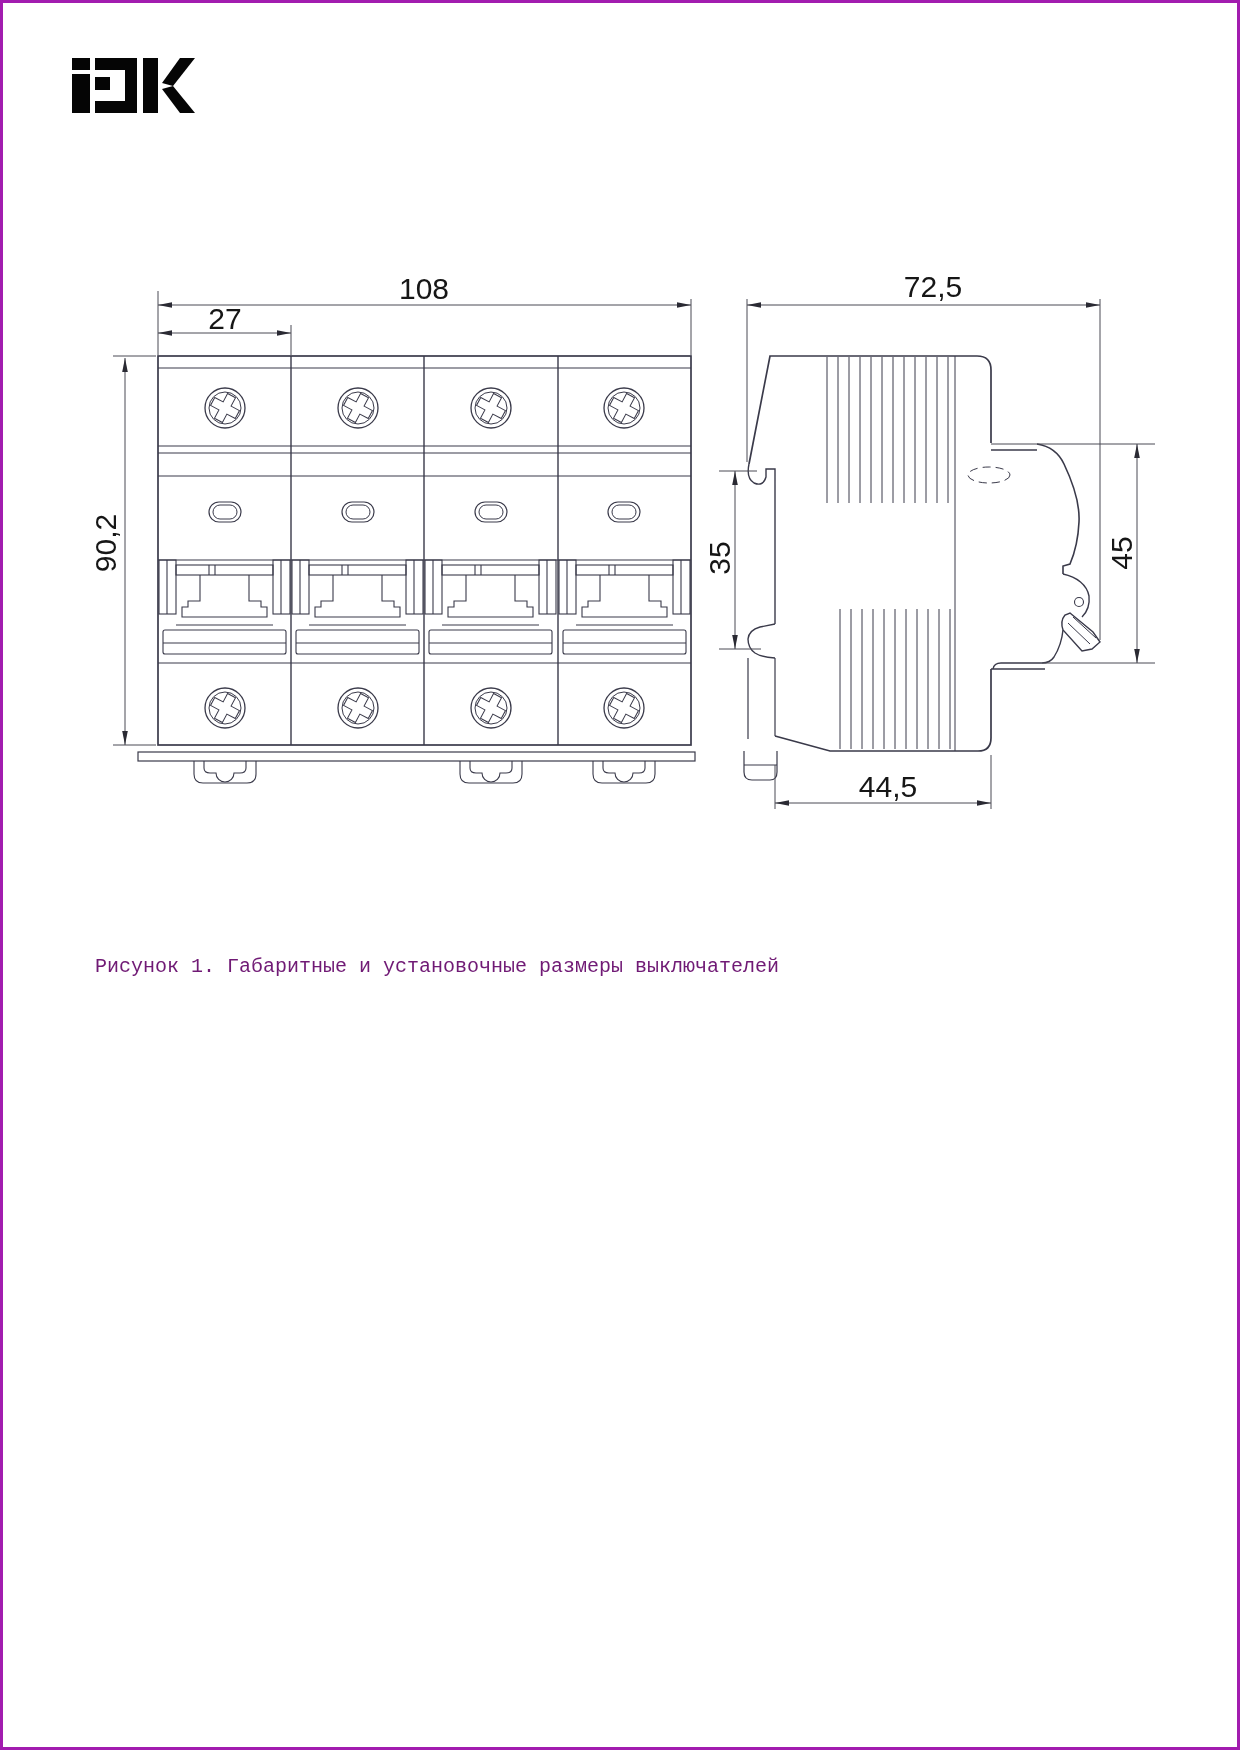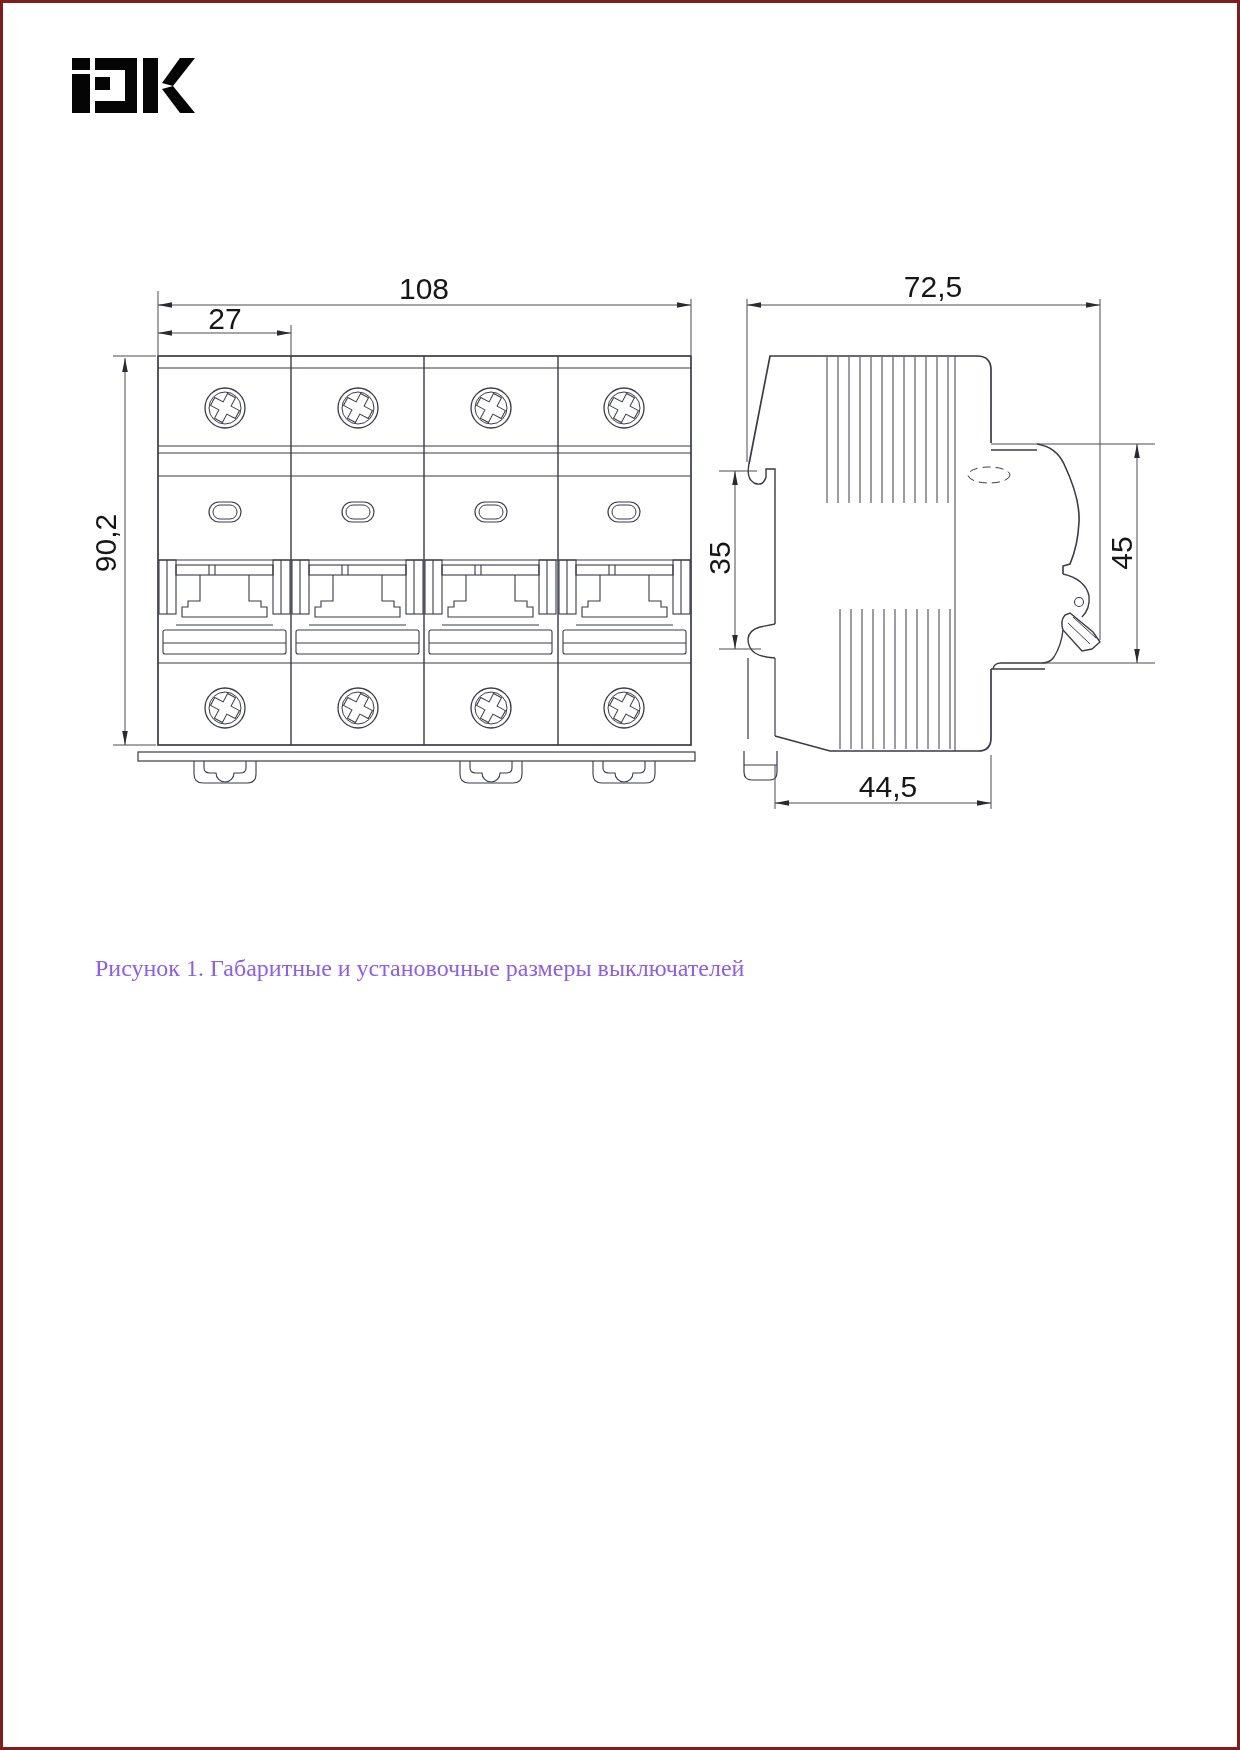--- a/index.html
+++ b/index.html
@@ -1,30 +1,30 @@
 <!DOCTYPE html>
 <html><head>
 <meta charset="utf-8">
 <style>
   html,body{margin:0;padding:0;background:#e8e8e8;}
   .page{
     position:relative;
     width:1240px;height:1750px;
     background:#fff;
-    border:3px solid #7f1d1d;
+    border:3px solid #a21caf;
     box-sizing:border-box;
     overflow:hidden;
     font-family:"Liberation Sans", sans-serif;
   }
   .drawing-svg{position:absolute;left:0;top:0;width:1234px;height:1744px;}
   .logo-svg{position:absolute;left:69px;top:52px;width:125px;height:63px;}
   .caption{
     position:absolute;left:92px;top:952px;
-    font-size:24px;color:#8b5cf6;letter-spacing:0px;
-    font-family:Liberation Serif, serif;
+    font-size:20px;color:#701a75;letter-spacing:0px;
+    font-family:Liberation Mono, monospace;
     white-space:nowrap;
   }
   svg text{
     font-family:"Liberation Sans", sans-serif;
     font-size:30px;
     fill:#161616;
   }
   .geom{stroke:#3a3a4a;fill:none;}
   .dimline{stroke:#4a4a55;fill:none;stroke-width:1;}
   .arrow{fill:#2a2a33;stroke:none;}

